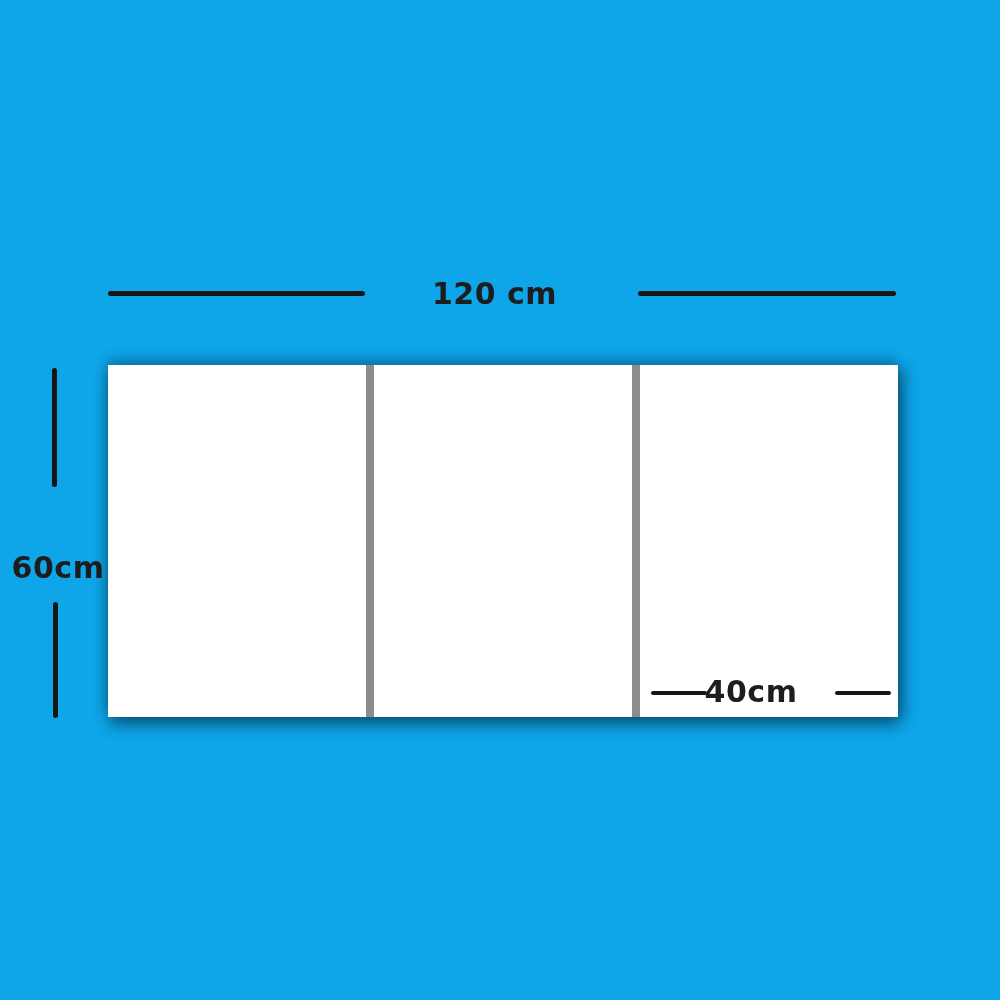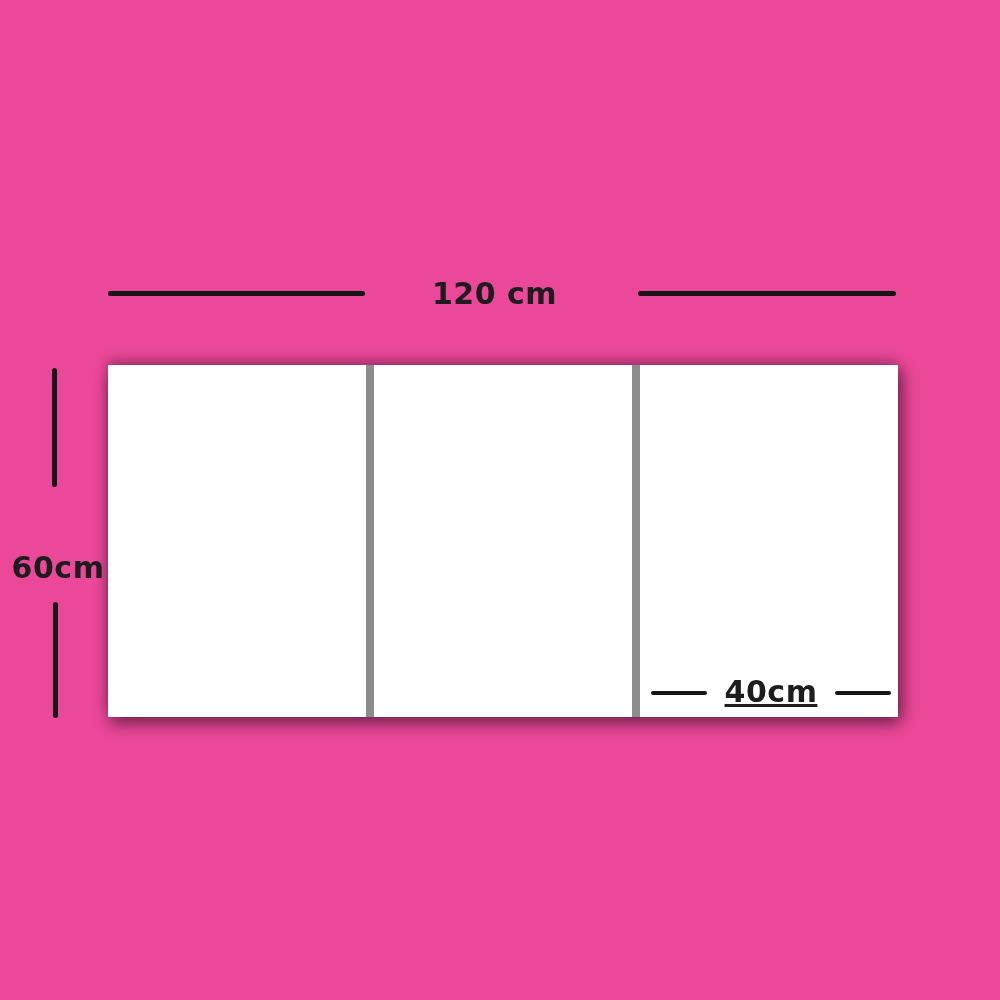--- a/index.html
+++ b/index.html
@@ -8,21 +8,21 @@
     width: 1000px;
     height: 1000px;
     background: #ffffff;
     font-family: "DejaVu Sans", "Liberation Sans", sans-serif;
     overflow: hidden;
   }
   .scene {
     position: relative;
     width: 1000px;
     height: 1000px;
-    background: #ec4899;
+    background: #0ea5e9;
   }
   
   .hline {
     position: absolute;
     height: 5px;
     background: #161616;
     border-radius: 2.5px;
   }
   .vline {
     position: absolute;
@@ -42,21 +42,21 @@
     color: #1d1d1d;
     font-size: 30px;
     font-weight: 600;
     letter-spacing: 0.5px;
     text-align: center;
     white-space: nowrap;
     line-height: 34px;
   }
   #label-width  { left: 432px; top: 277px; width: 125px; }
   #label-height { left: 10px;  top: 551px; width: 96px;  }
-  #label-panel  { left: 721px; top: 675px; width: 100px; text-decoration: underline; }
+  #label-panel  { left: 701px; top: 675px; width: 100px; }
 
   
   #width-line-left  { left: 108px; top: 291px; width: 257px; }
   #width-line-right { left: 638px; top: 291px; width: 258px; }
 
   
   #height-line-top    { left: 52px; top: 368px; height: 119px; }
   #height-line-bottom { left: 53px; top: 602px; height: 116px; }
 
   

